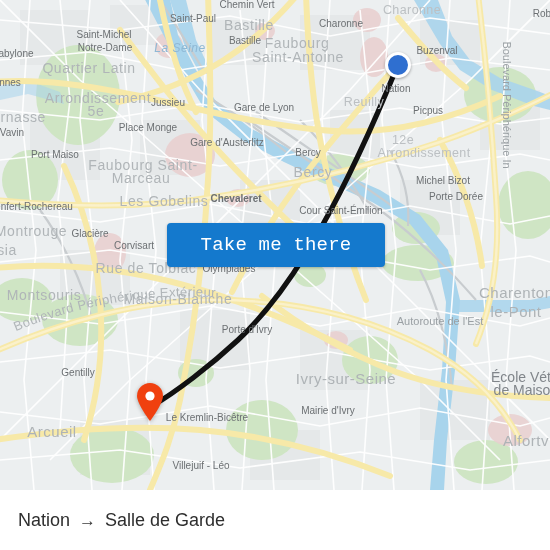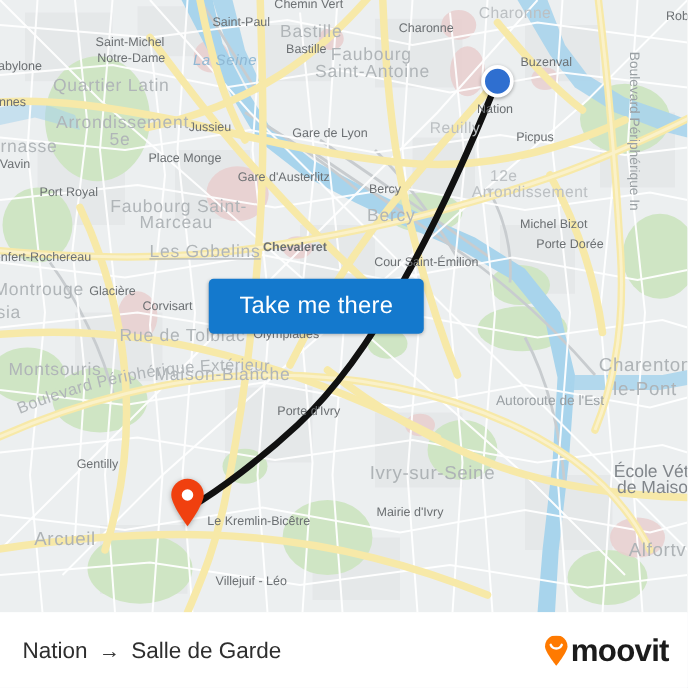--- a/index.html
+++ b/index.html
@@ -53,25 +53,25 @@
     position: absolute;
     width: 30px; height: 40px;
     transform: translate(-50%, -100%);
     filter: drop-shadow(0 1px 2px rgba(0,0,0,.3));
   }
 
   
   #cta-button {
     position: absolute;
     left: 167px; top: 223px;
-    width: 172px; height: 44px;
+    width: 218px; height: 44px;
     background: #1479cd;
     border: none; border-radius: 4px;
     color: #ffffff;
-    font-family: Liberation Sans, sans-serif;
+    font-family: Liberation Mono, monospace;
     font-size: 19px;
     letter-spacing: .2px;
     cursor: pointer;
     box-shadow: 0 1px 3px rgba(0,0,0,.25);
   }
 
   
   #attribution-bar {
     position: absolute;
     left: 0; top: 462px;
@@ -287,29 +287,29 @@
         <div class="lbl district" style="left: 364px; top: 103px;">Reuilly</div>
         <div class="lbl station" style="left: 396px; top: 89px;">Nation</div>
         <div class="lbl station" style="left: 428px; top: 111px;">Picpus</div>
         <div class="lbl big" style="left: 98px; top: 98px;">Arrondissement</div>
         <div class="lbl big" style="left: 19px; top: 117px;">arnasse</div>
         <div class="lbl station" style="left: 148px; top: 128px;">Place Monge</div>
         <div class="lbl station" style="left: 227px; top: 143px;">Gare d'Austerlitz</div>
         <div class="lbl district" style="left: 403px; top: 141px;">12e</div>
         <div class="lbl district" style="left: 424px; top: 154px;">Arrondissement</div>
         <div class="lbl station" style="left: 12px; top: 133px;">Vavin</div>
-        <div class="lbl station" style="left: 55px; top: 155px;">Port Royal</div>
+        <div class="lbl station" style="left: 55px; top: 155px;">Port Maiso</div>
         <div class="lbl big" style="left: 143px; top: 165px;">Faubourg Saint-</div>
         <div class="lbl big" style="left: 141px; top: 178px;">Marceau</div>
         <div class="lbl station" style="left: 308px; top: 153px;">Bercy</div>
         <div class="lbl big" style="left: 313px; top: 172px;">Bercy</div>
         <div class="lbl station" style="left: 443px; top: 181px;">Michel Bizot</div>
         <div class="lbl station" style="left: 456px; top: 197px;">Porte Dorée</div>
         <div class="lbl station" style="left: 34px; top: 207px;">enfert-Rochereau</div>
-        <div class="lbl big" style="left: 164px; top: 201px; text-decoration: underline;">Les Gobelins</div>
+        <div class="lbl big" style="left: 164px; top: 201px;">Les Gobelins</div>
         <div class="lbl station" style="left: 236px; top: 199px; font-weight: bold;">Chevaleret</div>
         <div class="lbl station" style="left: 341px; top: 211px;">Cour Saint-Émilion</div>
         <div class="lbl big" style="left: 31px; top: 231px;">Montrouge</div>
         <div class="lbl station" style="left: 90px; top: 234px;">Glacière</div>
         <div class="lbl big" style="left: 7px; top: 250px;">sia</div>
         <div class="lbl station" style="left: 134px; top: 246px;">Corvisart</div>
         <div class="lbl big" style="left: 146px; top: 268px;">Rue de Tolbiac</div>
         <div class="lbl station" style="left: 229px; top: 269px;">Olympiades</div>
         <div class="lbl city" style="left: 519px; top: 293px;">Charenton-</div>
         <div class="lbl city" style="left: 516px; top: 312px;">le-Pont</div>
@@ -351,22 +351,15 @@
     <button id="cta-button">Take me there</button>
 
   </div>
 
   <div id="footer">
     <div id="route-summary">
       <span>Nation</span>
       <span id="route-arrow-icon">→</span>
       <span>Salle de Garde</span>
     </div>
-    <div id="moovit-logo">
-      <svg width="22" height="25" viewBox="0 0 22 25">
-        <path d="M11 24 C11 24 20 13 20 8.6 A9 9 0 1 0 2 8.6 C2 13 11 24 11 24 Z" fill="#ff7a00"></path>
-        <path d="M6.6 7.4 A4.8 4.8 0 0 0 15.4 7.4" stroke="#ffffff" stroke-width="2" fill="none" stroke-linecap="round"></path>
-      </svg>
-      <span id="moovit-wordmark">moovit</span>
-    </div>
   </div>
 
 </div>
 
 </body></html>

